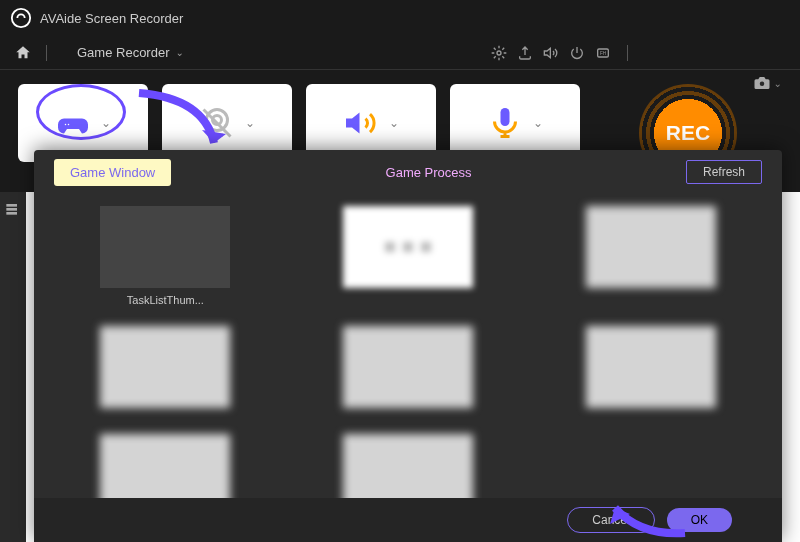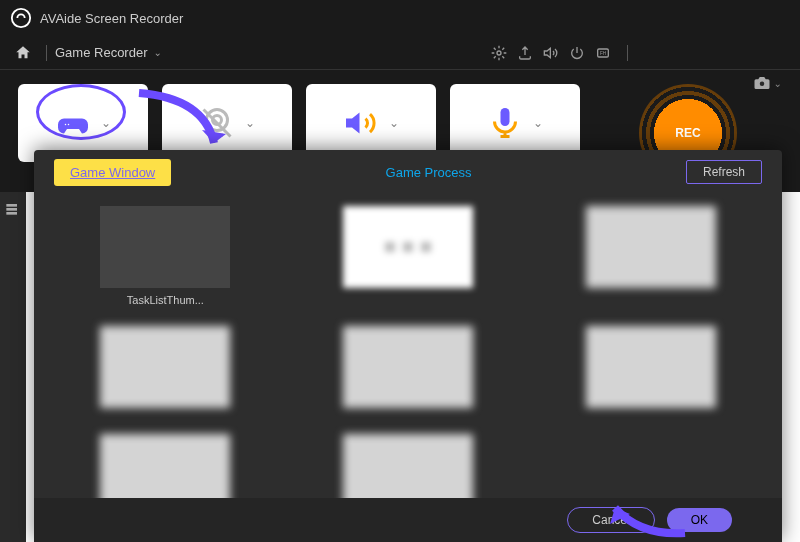--- a/index.html
+++ b/index.html
@@ -7,42 +7,42 @@
 .window { width: 800px; height: 542px; background: #2a2a2a; display: flex; flex-direction: column; }
 .titlebar { height: 36px; background: #1a1a1a; display: flex; align-items: center; padding: 0 10px; color: #ccc; }
 .logo { width: 22px; height: 22px; margin-right: 8px; display: flex; align-items: center; justify-content: center; }
 .app-title { font-size: 13px; flex: 1; }
 .title-controls { display: flex; align-items: center; gap: 12px; }
 .title-icon { width: 18px; height: 18px; display: flex; align-items: center; justify-content: center; cursor: pointer; color: #aaa; }
 .mini-btn { background: #555; padding: 2px 8px; font-size: 11px; border-radius: 3px; color: #ccc; cursor: pointer; }
 .toolbar { height: 34px; background: #1a1a1a; display: flex; align-items: center; padding: 0 14px; color: #ccc; border-bottom: 1px solid #333; }
 .home-icon { width: 18px; height: 18px; margin-right: 6px; cursor: pointer; }
 .divider-v { width: 1px; height: 16px; background: #555; margin: 0 8px; }
-.mode-label { font-size: 13px; margin-right: 6px; }
+.mode-label { font-size: 13px; margin-right: 6px; margin-left: 22px; }
 .chevron { font-size: 10px; cursor: pointer; color: #999; }
 .toolbar-spacer { flex: 1; }
 .toolbar-icons { display: flex; gap: 10px; align-items: center; }
 .tb-icon { width: 16px; height: 16px; cursor: pointer; color: #999; }
 .main-row { display: flex; padding: 14px 18px 10px 18px; gap: 14px; background: #1a1a1a; position: relative; }
 .mode-tile { width: 130px; height: 78px; background: #fff; border-radius: 6px; display: flex; align-items: center; justify-content: center; gap: 10px; cursor: pointer; position: relative; }
 .tile-icon { width: 36px; height: 36px; }
 .tile-chevron { color: #888; font-size: 12px; }
 .rec-area { flex: 1; display: flex; align-items: center; justify-content: center; position: relative; }
 .rec-circle { width: 98px; height: 98px; border-radius: 50%; background: radial-gradient(circle, #ff8c00 0 34px, transparent 34px 38px, #663d0a 38px 42px, transparent 42px 46px, #663d0a 46px 50px); display: flex; align-items: center; justify-content: center; position: relative; cursor: pointer; }
-.rec-inner { width: 64px; height: 64px; border-radius: 50%; background: #ff8c00; display: flex; align-items: center; justify-content: center; color: #fff; font-weight: bold; font-size: 12px; }
+.rec-inner { width: 64px; height: 64px; border-radius: 50%; background: #ff8c00; display: flex; align-items: center; justify-content: center; color: #fff; font-weight: bold; font-size: 21px; }
 .camera-icon { position: absolute; top: -10px; right: 0; color: #aaa; cursor: pointer; display: flex; align-items: center; gap: 3px; }
 .circle-annotation { position: absolute; border: 3px solid #6b4bff; border-radius: 50%; width: 90px; height: 56px; top: 84px; left: 36px; pointer-events: none; z-index: 50; }
 .arrow-annotation { position: absolute; top: 88px; left: 134px; width: 110px; height: 80px; pointer-events: none; z-index: 50; }
 .arrow-bottom { position: absolute; bottom: 4px; right: 110px; width: 90px; height: 50px; pointer-events: none; z-index: 200; }
 .content-area { flex: 1; background: #fff; position: relative; display: flex; }
 .left-tab { width: 26px; background: #2a2a2a; display: flex; align-items: flex-start; justify-content: center; padding-top: 10px; color: #aaa; cursor: pointer; }
 .popup { position: absolute; top: 150px; left: 34px; right: 18px; bottom: 0; background: #2d2d2d; border-radius: 4px 4px 0 0; z-index: 100; display: flex; flex-direction: column; box-shadow: 0 -2px 20px rgba(0,0,0,0.5); }
 .popup-tabs { height: 44px; display: flex; align-items: center; padding: 0 20px; gap: 40px; position: relative; }
-.popup-tab { font-size: 13px; color: #0ea5e9; cursor: pointer; padding: 6px 16px; }
-.popup-tab.active { color: #7b68ee; background: #fde047; border-radius: 3px; text-decoration: underline; }
+.popup-tab { font-size: 13px; color: #f0abfc; cursor: pointer; padding: 6px 16px; }
+.popup-tab.active { color: #7b68ee; background: #fef9c3; border-radius: 3px; }
 .popup-tab-center { flex: 1; display: flex; justify-content: center; }
 .refresh-btn { border: 1px solid #7b68ee; color: #ccc; padding: 4px 16px; border-radius: 2px; font-size: 12px; cursor: pointer; background: transparent; }
 .popup-grid { flex: 1; overflow: auto; padding: 12px 30px; display: grid; grid-template-columns: repeat(3, 1fr); gap: 20px 40px; text-align: center; }
 .win-item { display: flex; flex-direction: column; align-items: center; gap: 6px; cursor: pointer; }
 .win-thumb { width: 130px; height: 82px; background: #eee; position: relative; }
 .win-thumb.blurred { filter: blur(4px); background: linear-gradient(45deg, #ddd 25%, #ccc 25%, #ccc 50%, #ddd 50%, #ddd 75%, #ccc 75%); background-size: 8px 8px; }
 .win-thumb.browser { background: #fff; display: grid; grid-template-columns: 1fr 1fr; gap: 2px; padding: 6px; }
 .win-thumb.browser > div { background: #aac; }
 .win-thumb.dots { background: #fff; display: flex; align-items: center; justify-content: center; gap: 8px; }
 .win-thumb.dots > div { width: 10px; height: 10px; background: #bbb; }

